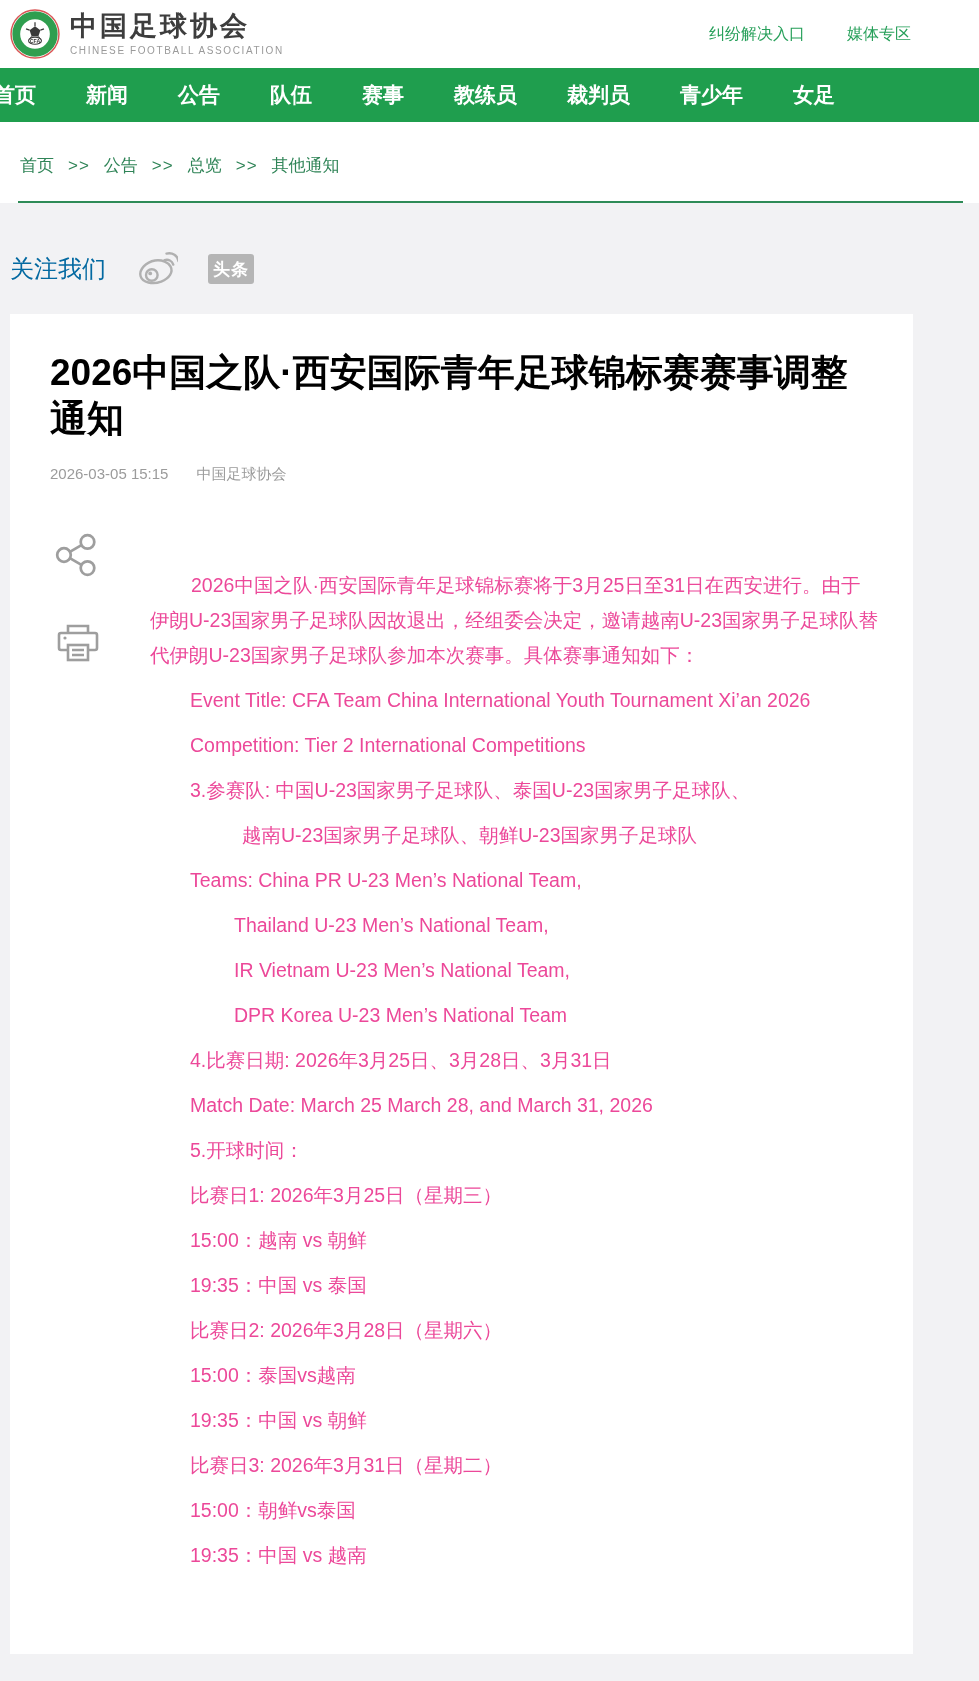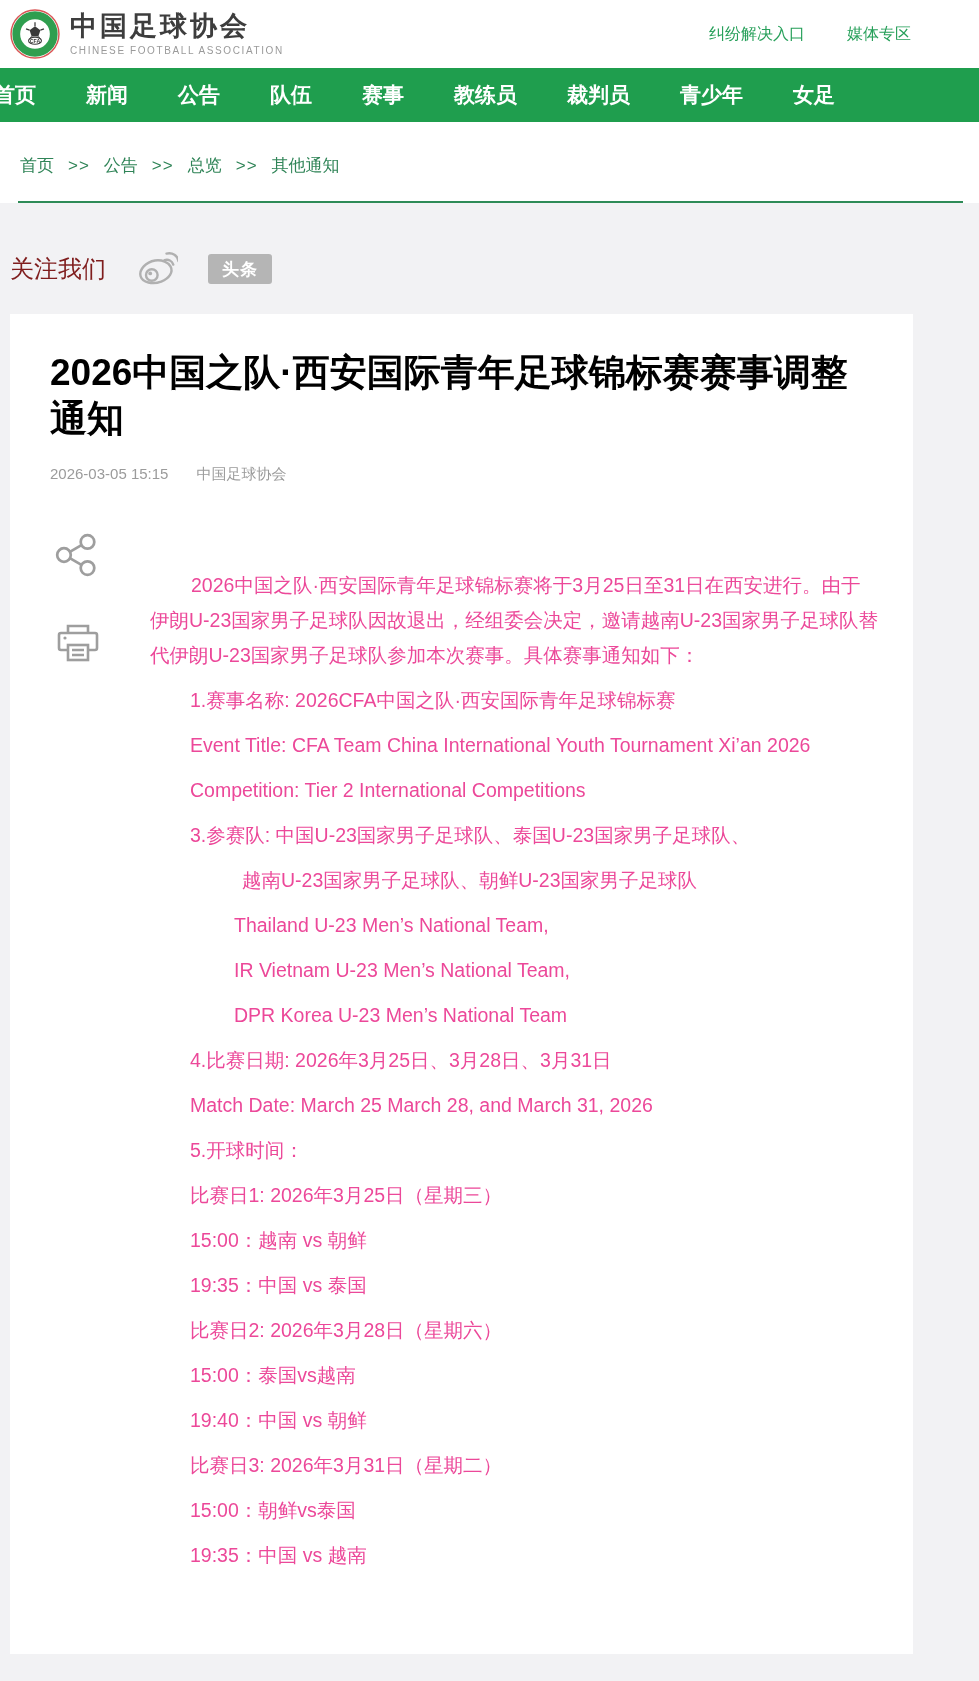--- a/index.html
+++ b/index.html
@@ -39,24 +39,24 @@
   .breadcrumb-sec { background:#fff; height:81px; position:relative; padding:32px 18px 0 20px; }
   .breadcrumb { display:flex; align-items:center; gap:14px; font-size:17px; color:#2f8457; }
   .crumb { cursor:pointer; }
   .crumb-sep { letter-spacing:1px; }
   .breadcrumb-line { position:absolute; left:18px; right:16px; bottom:0; border-bottom:2px solid #2e8b57; }
 
   
   .gray { background:#f2f2f4; height:1478px; padding-top:44px; }
 
   .follow-row { display:flex; align-items:center; gap:30px; padding-left:10px; height:44px; }
-  .follow-label { font-size:24px; color:#7f1d1d; }
+  .follow-label { font-size:24px; color:#0369a1; }
   .weibo-btn { cursor:pointer; display:flex; align-items:center; }
   .toutiao-btn {
-    width:64px; height:30px; background:#b5b5b5; border-radius:3px; cursor:pointer;
+    width:46px; height:30px; background:#b5b5b5; border-radius:3px; cursor:pointer;
     color:#fff; font-weight:bold; font-size:17px; letter-spacing:1px;
     display:flex; align-items:center; justify-content:center;
   }
 
   
   .card {
     margin:23px 66px 0 10px; width:903px; min-height:1340px;
     background:#ffffff; padding:36px 35px 40px 40px;
   }
   .article-title { font-size:37px; font-weight:bold; color:#000000; line-height:1.25; }
@@ -168,36 +168,36 @@
             <path d="M14 11 V4 h20 v7"></path>
             <rect x="5" y="11" width="38" height="17" rx="2"></rect>
             <circle cx="11" cy="16" r="1.6" fill="#9e9e9e" stroke="none"></circle>
             <rect x="14" y="23" width="20" height="15" fill="#ffffff"></rect>
             <path d="M18 28 h12 M18 33 h12"></path>
           </svg>
         </span>
       </div>
       <div class="body-col">
           <p class="body-p first">2026中国之队·西安国际青年足球锦标赛将于3月25日至31日在西安进行。由于伊朗U-23国家男子足球队因故退出，经组委会决定，邀请越南U-23国家男子足球队替代伊朗U-23国家男子足球队参加本次赛事。具体赛事通知如下：</p>
-          <p class="body-p item">1.赛事名称: 2026CFA中国之队·西安国际青年足球锦标赛</p>
           <p class="body-p item">Event Title: CFA Team China International Youth Tournament Xi’an 2026</p>
           <p class="body-p item">Competition: Tier 2 International Competitions</p>
           <p class="body-p item">3.参赛队: 中国U-23国家男子足球队、泰国U-23国家男子足球队、</p>
           <p class="body-p sub">越南U-23国家男子足球队、朝鲜U-23国家男子足球队</p>
+          <p class="body-p item">Teams: China PR U-23 Men’s National Team,</p>
           <p class="body-p sub2">Thailand U-23 Men’s National Team,</p>
           <p class="body-p sub2">IR Vietnam U-23 Men’s National Team,</p>
           <p class="body-p sub2">DPR Korea U-23 Men’s National Team</p>
           <p class="body-p item">4.比赛日期: 2026年3月25日、3月28日、3月31日</p>
           <p class="body-p item">Match Date: March 25 March 28, and March 31, 2026</p>
           <p class="body-p item">5.开球时间：</p>
           <p class="body-p item">比赛日1: 2026年3月25日（星期三）</p>
           <p class="body-p item">15:00：越南 vs 朝鲜</p>
           <p class="body-p item">19:35：中国 vs 泰国</p>
           <p class="body-p item">比赛日2: 2026年3月28日（星期六）</p>
           <p class="body-p item">15:00：泰国vs越南</p>
-          <p class="body-p item">19:40：中国 vs 朝鲜</p>
+          <p class="body-p item">19:35：中国 vs 朝鲜</p>
           <p class="body-p item">比赛日3: 2026年3月31日（星期二）</p>
           <p class="body-p item">15:00：朝鲜vs泰国</p>
           <p class="body-p item">19:35：中国 vs 越南</p>
         </div>
     </div>
   </div>
 </div>
 
 </body></html>

